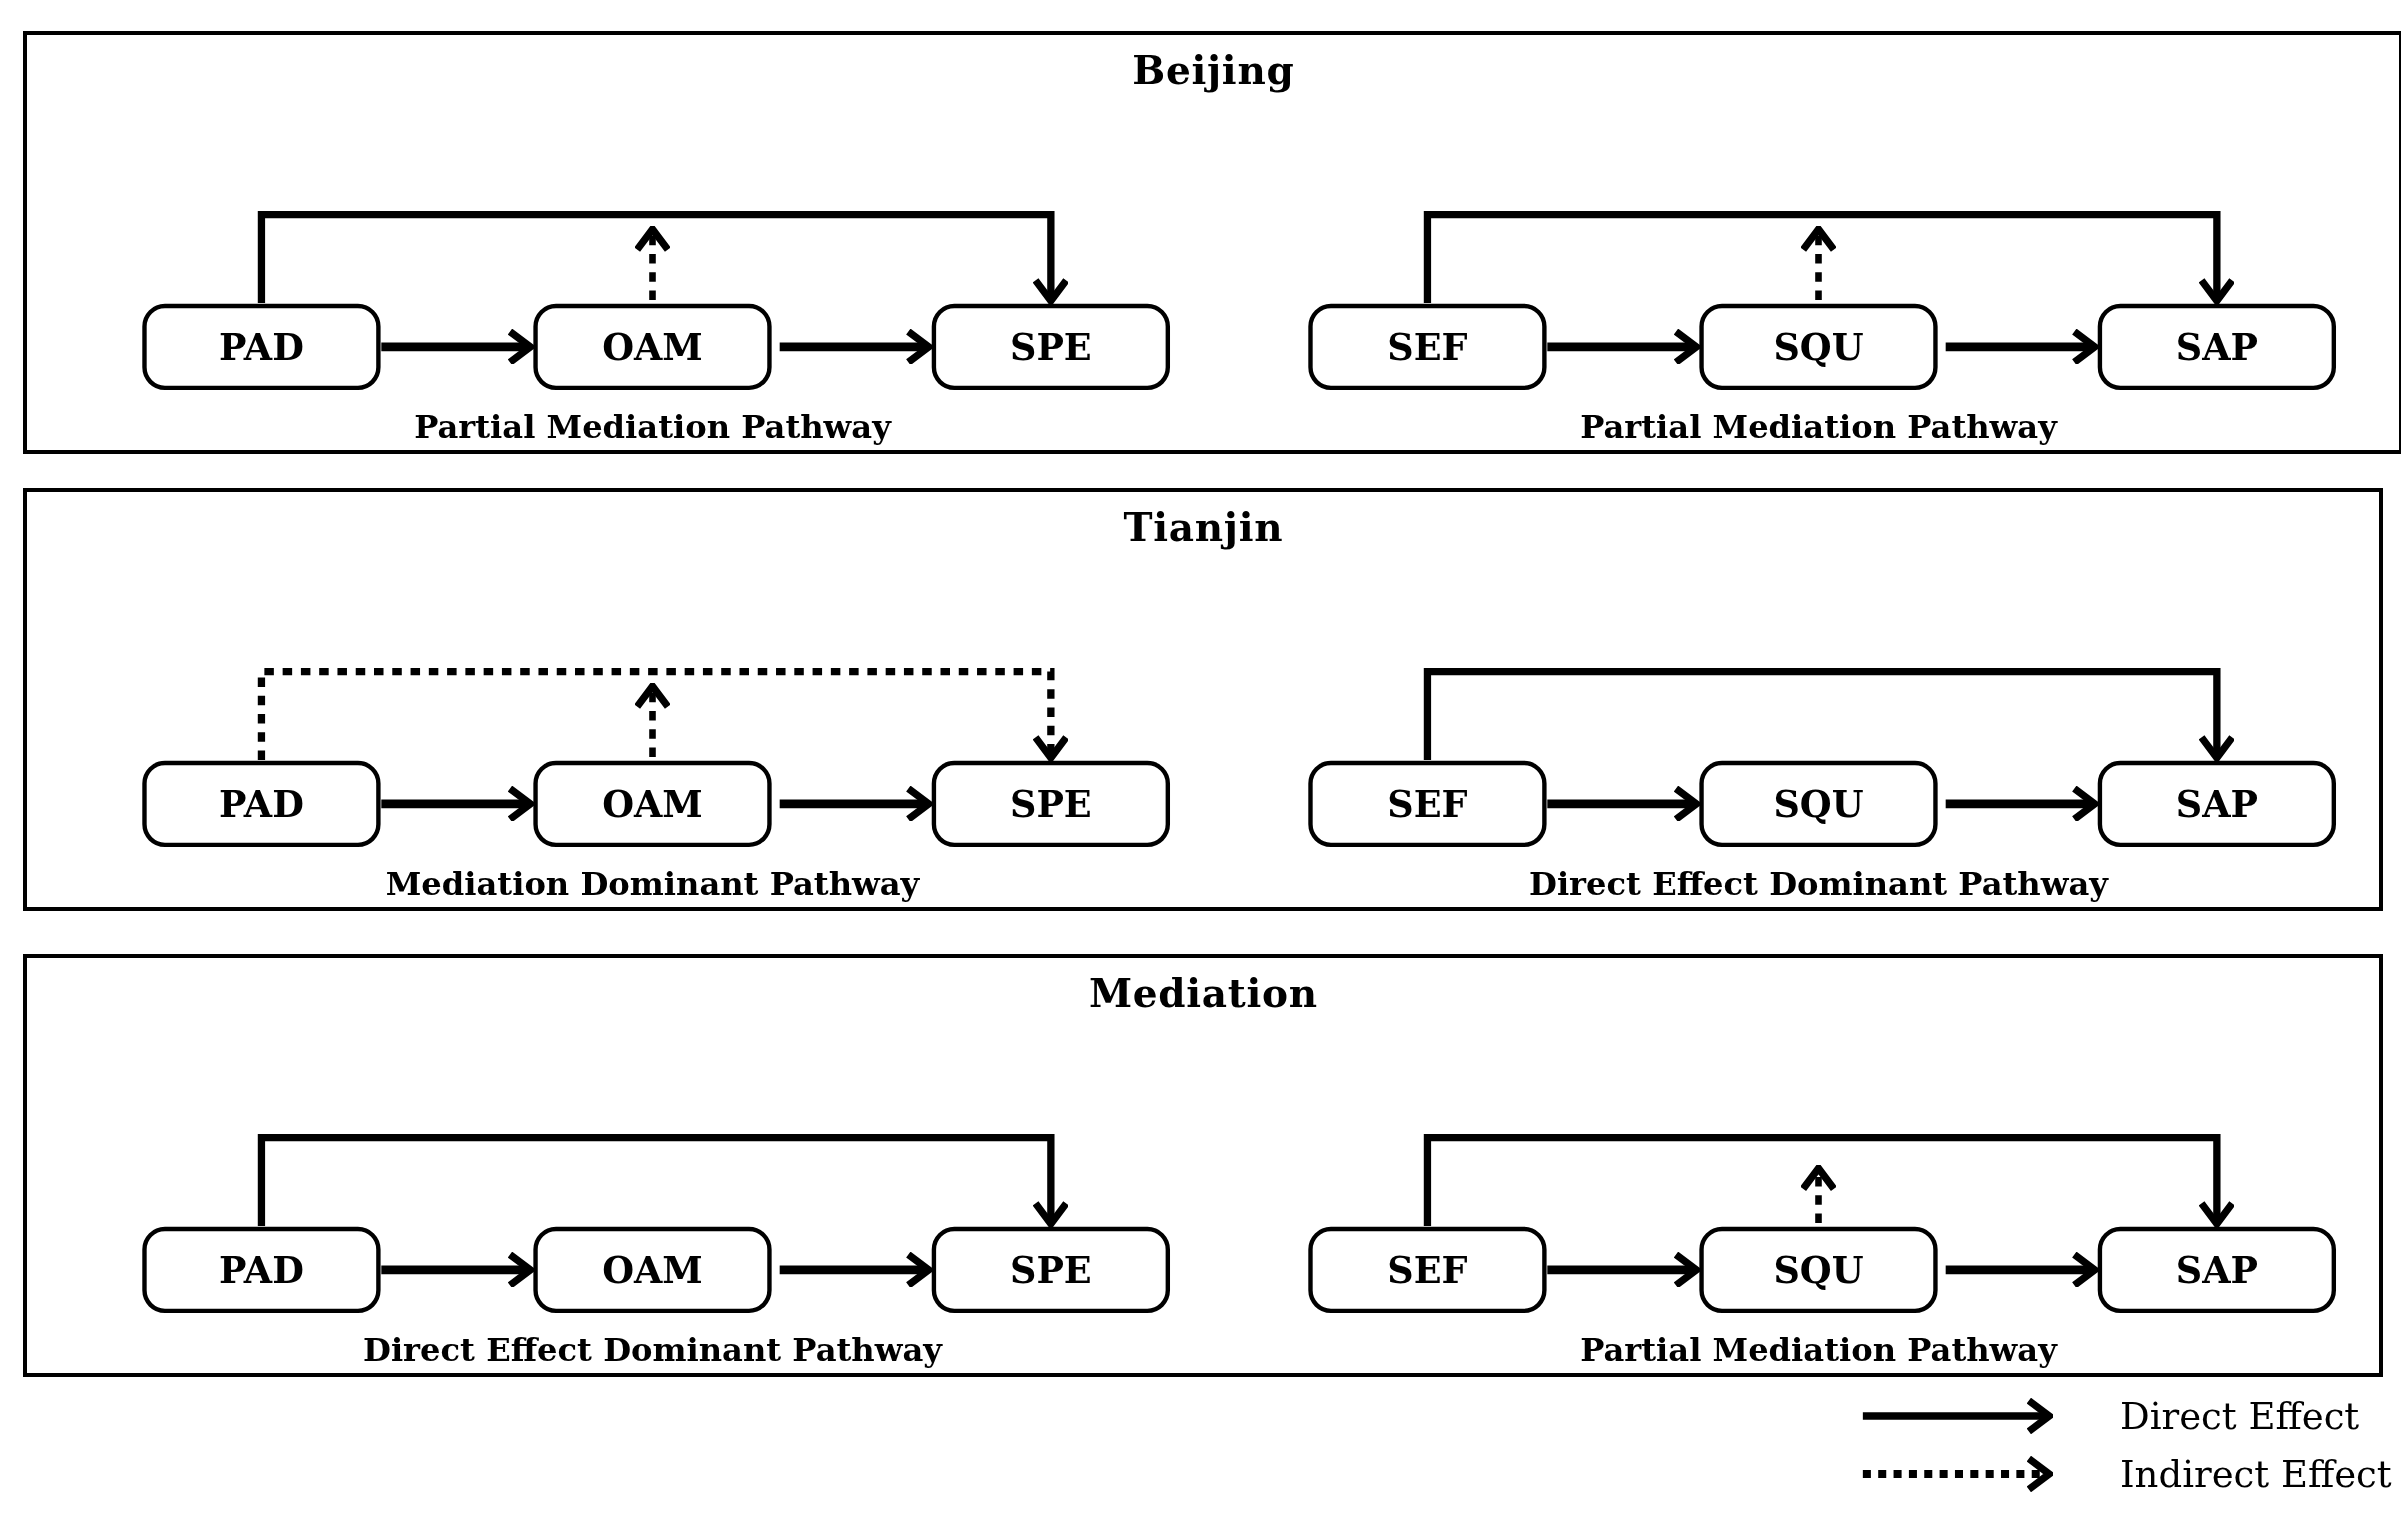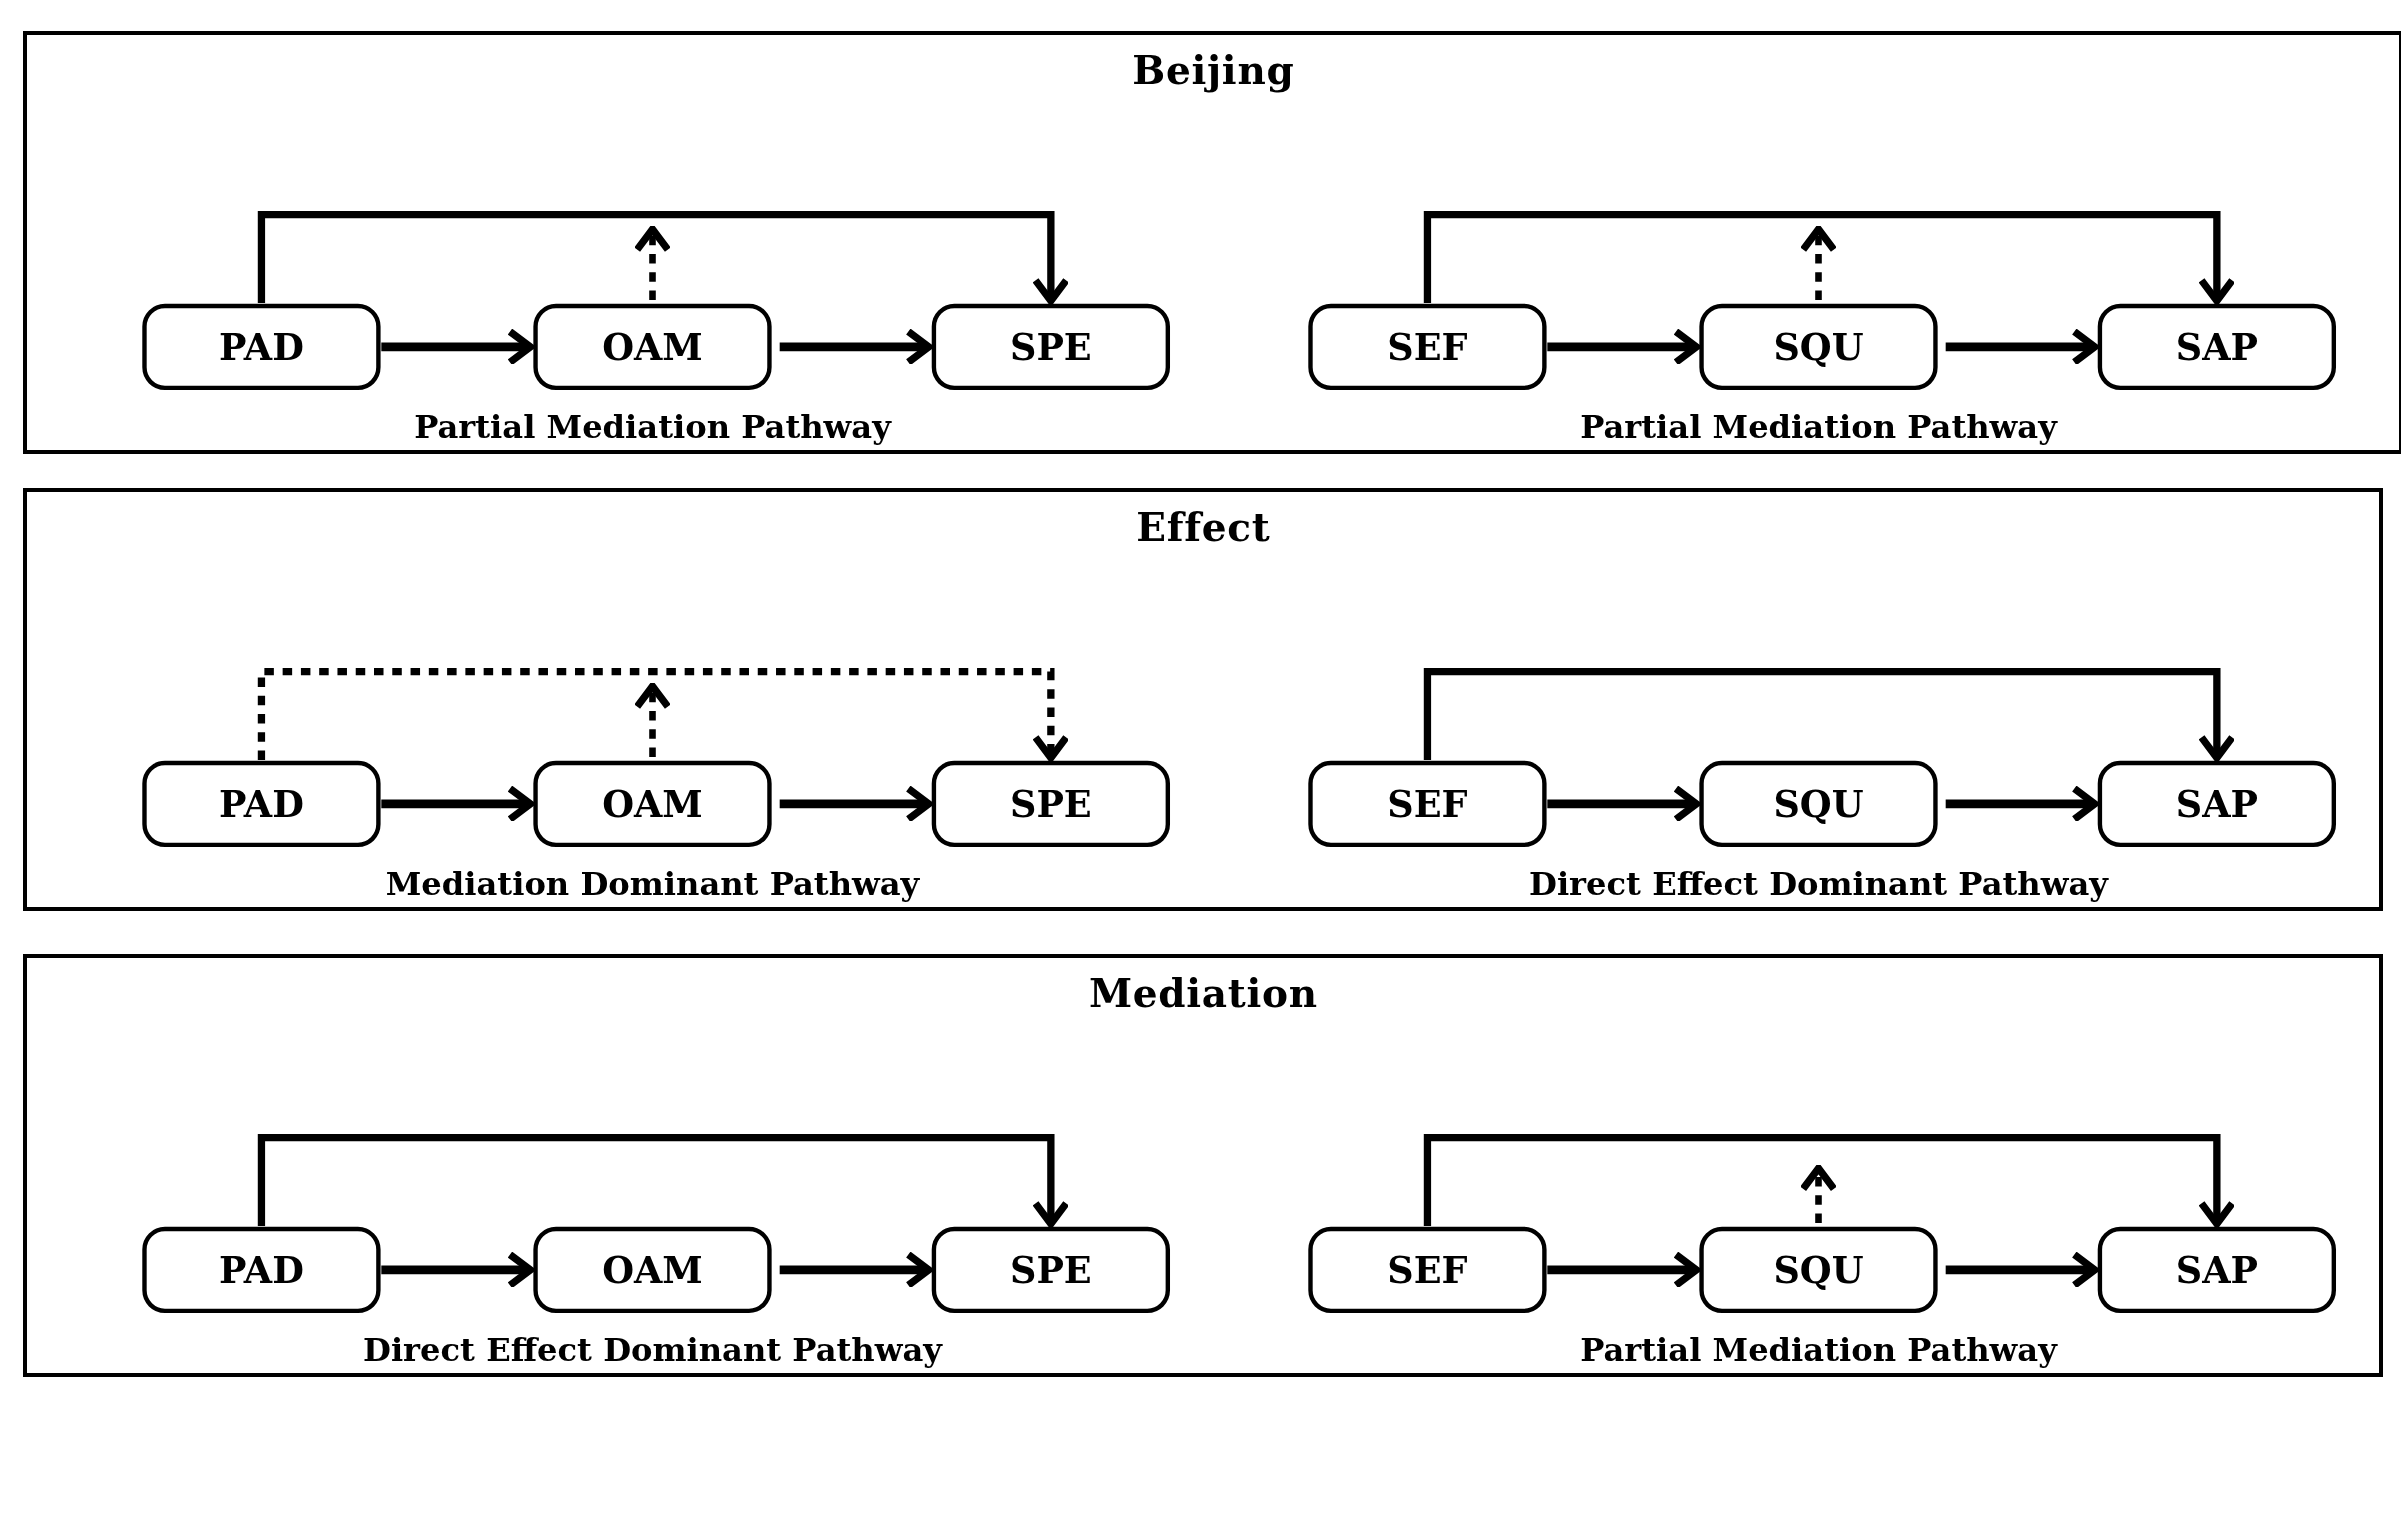--- a/index.html
+++ b/index.html
@@ -128,21 +128,21 @@
       <rect class="box" x="590" y="212" width="320" height="112" rx="28"></rect>
       <rect class="box" x="1135" y="212" width="320" height="112" rx="28"></rect>
       <text class="box-label" x="215" y="286">SEF</text>
       <text class="box-label" x="750" y="286">SQU</text>
       <text class="box-label" x="1295" y="286">SAP</text>
       <text class="pathway-label" x="750" y="392">Partial Mediation Pathway</text>
     </svg>
   </section>
 
   <section class="panel p1">
-    <div class="city-title">Effect</div>
+    <div class="city-title">Tianjin</div>
 
     <svg class="pathway left" viewBox="0 0 1500 420">
       <g data-style="dashed">
         <path class="direct-path" d="M215,208 V87 H1295 V204" marker-end="url(#ah)"></path>
       </g>
       <path class="mediation-path" d="M750,204 V108" marker-end="url(#ah)" data-visible="true"></path>
       <path class="connector" d="M379,268 H582" marker-end="url(#ah)"></path>
       <path class="connector" d="M924,268 H1127" marker-end="url(#ah)"></path>
       <rect class="box" x="55" y="212" width="320" height="112" rx="28"></rect>
       <rect class="box" x="590" y="212" width="320" height="112" rx="28"></rect>
@@ -199,15 +199,33 @@
       <rect class="box" x="55" y="212" width="320" height="112" rx="28"></rect>
       <rect class="box" x="590" y="212" width="320" height="112" rx="28"></rect>
       <rect class="box" x="1135" y="212" width="320" height="112" rx="28"></rect>
       <text class="box-label" x="215" y="286">SEF</text>
       <text class="box-label" x="750" y="286">SQU</text>
       <text class="box-label" x="1295" y="286">SAP</text>
       <text class="pathway-label" x="750" y="392">Partial Mediation Pathway</text>
     </svg>
   </section>
 
+  <div class="legend">
+    <div class="legend-row">
+      <svg class="legend-arrow" viewBox="0 0 290 60">
+        <g data-style="solid">
+          <path class="legend-line" d="M8,30 H262" marker-end="url(#ah)"></path>
+        </g>
+      </svg>
+      <span class="legend-label">Direct Effect</span>
+    </div>
+    <div class="legend-row">
+      <svg class="legend-arrow" viewBox="0 0 290 60">
+        <g data-style="dashed">
+          <path class="legend-line" d="M8,30 H262" marker-end="url(#ah)"></path>
+        </g>
+      </svg>
+      <span class="legend-label">Indirect Effect</span>
+    </div>
+  </div>
 
 </div>
 
 
 </body></html>

